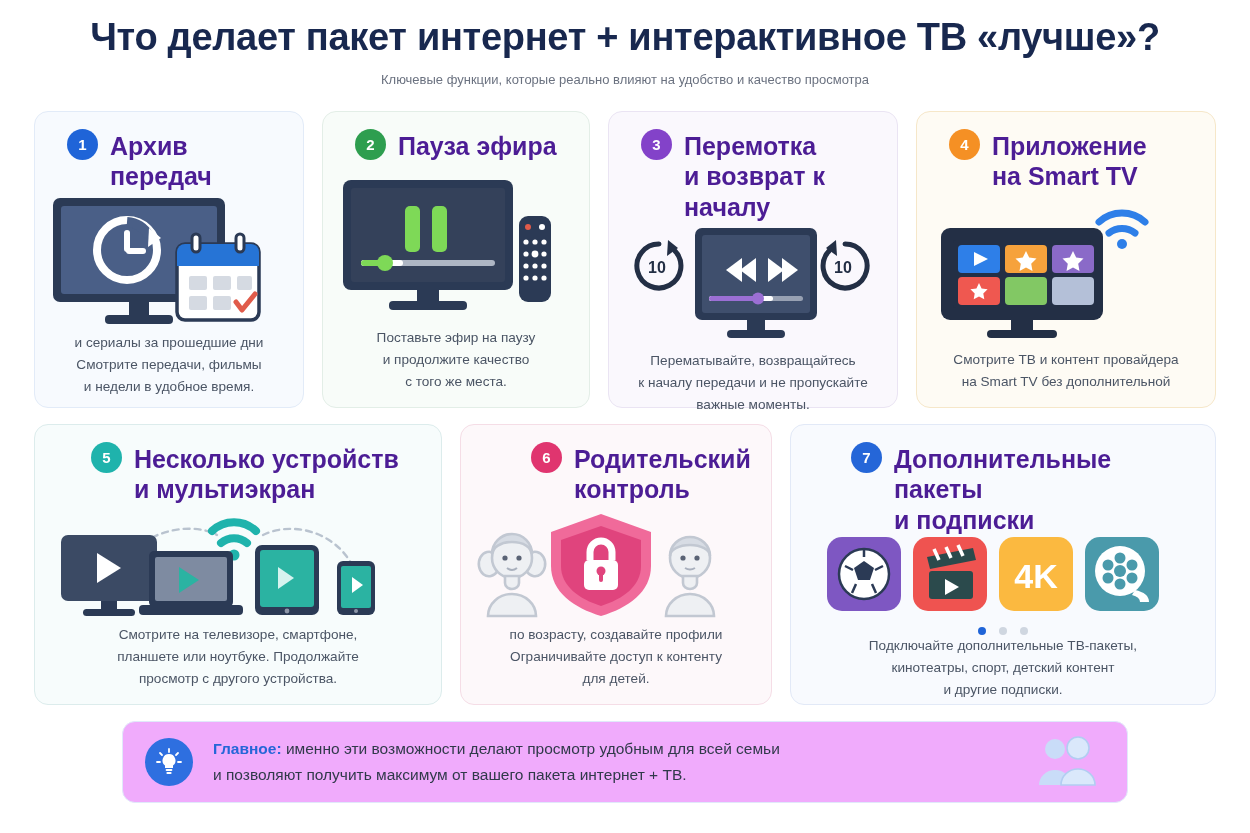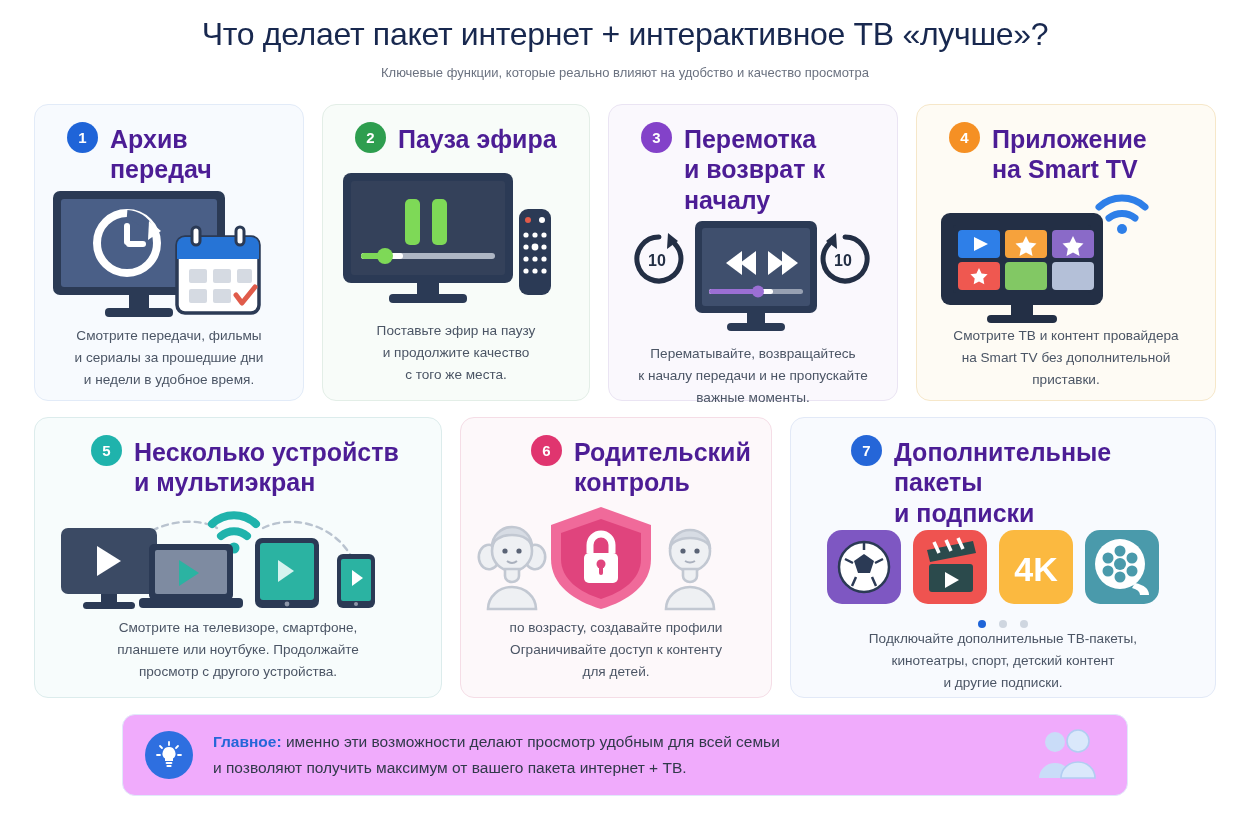--- a/index.html
+++ b/index.html
@@ -7,21 +7,21 @@
     width: 1250px; height: 833px;
     background: #ffffff;
     font-family: "Liberation Sans", "DejaVu Sans", sans-serif;
     overflow: hidden;
   }
   .page { width: 1250px; height: 833px; position: relative; padding: 0 34px; }
 
   
   .header { text-align: center; padding-top: 16px; }
   .main-title {
-    font-size: 32px; font-weight: 400; color: #18284f;
+    font-size: 38px; font-weight: 700; color: #18284f;
     letter-spacing: -0.3px; line-height: 1.15;
   }
   .subtitle {
     margin-top: 12px; font-size: 13px; color: #6b7280; font-weight: 400;
   }
 
   
   .row { display: flex; gap: 18px; }
   .row1 { margin-top: 24px; }
   .row2 { margin-top: 16px; }
@@ -147,22 +147,22 @@
           <rect x="187" y="42" width="8" height="18" rx="4" fill="#ffffff" stroke="#2b3a55" stroke-width="3"></rect>
           <rect x="140" y="84" width="18" height="14" rx="2" fill="#d5dae2"></rect>
           <rect x="164" y="84" width="18" height="14" rx="2" fill="#d5dae2"></rect>
           <rect x="188" y="84" width="15" height="14" rx="2" fill="#d5dae2"></rect>
           <rect x="140" y="104" width="18" height="14" rx="2" fill="#d5dae2"></rect>
           <rect x="164" y="104" width="18" height="14" rx="2" fill="#d5dae2"></rect>
           <path d="M187 110 l6 8 13 -16" fill="none" stroke="#e05b4a" stroke-width="5" stroke-linecap="round" stroke-linejoin="round"></path>
         </svg>
       </div>
       <div class="caption">
+        <div>и сериалы за прошедшие дни</div>
         <div>Смотрите передачи, фильмы</div>
-        <div>и сериалы за прошедшие дни</div>
         <div>и недели в удобное время.</div>
       </div>
     </div>
 
     <div class="card c2">
       <div class="card-head">
         <div class="badge" style="background:#2e9e4f">2</div>
         <div class="card-title">Пауза эфира</div>
       </div>
       <div class="illus">
@@ -281,21 +281,20 @@
           <path d="M142 51 l3.2 6.6 7.3 1 -5.3 5.1 1.3 7.2 -6.5-3.4 -6.5 3.4 1.3-7.2 -5.3-5.1 7.3-1 z" fill="#ffffff"></path>
           <rect x="27" y="77" width="42" height="28" rx="4" fill="#ef5850"></rect>
           <path d="M48 83 l2.6 5.4 6 0.8 -4.3 4.2 1 5.9 -5.3-2.8 -5.3 2.8 1-5.9 -4.3-4.2 6-0.8 z" fill="#ffffff"></path>
           <rect x="74" y="77" width="42" height="28" rx="4" fill="#82c864"></rect>
           <rect x="121" y="77" width="42" height="28" rx="4" fill="#b4c0d8"></rect>
         </svg>
       </div>
       <div class="caption">
         <div>Смотрите ТВ и контент провайдера</div>
         <div>на Smart TV без дополнительной</div>
-        <div>приставки.</div>
       </div>
     </div>
   </div>
 
   <div class="row row2">
 
     <div class="card c5">
       <div class="card-head">
         <div class="badge" style="background:#1fb3ac">5</div>
         <div class="card-title">

